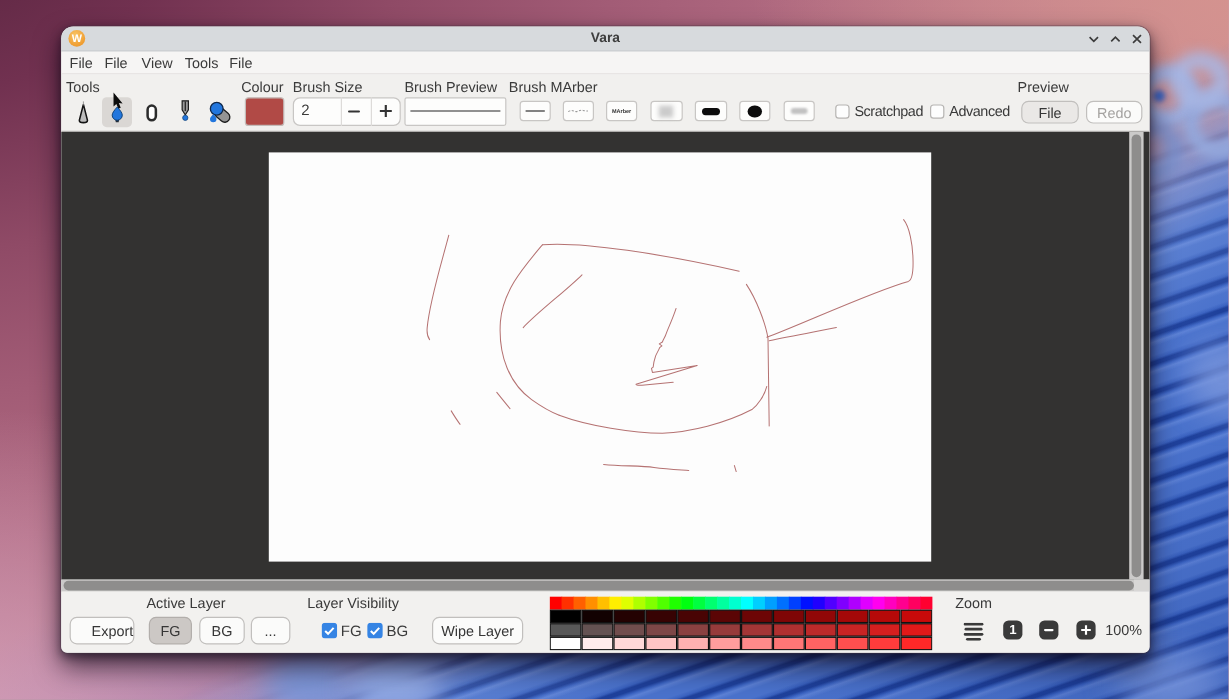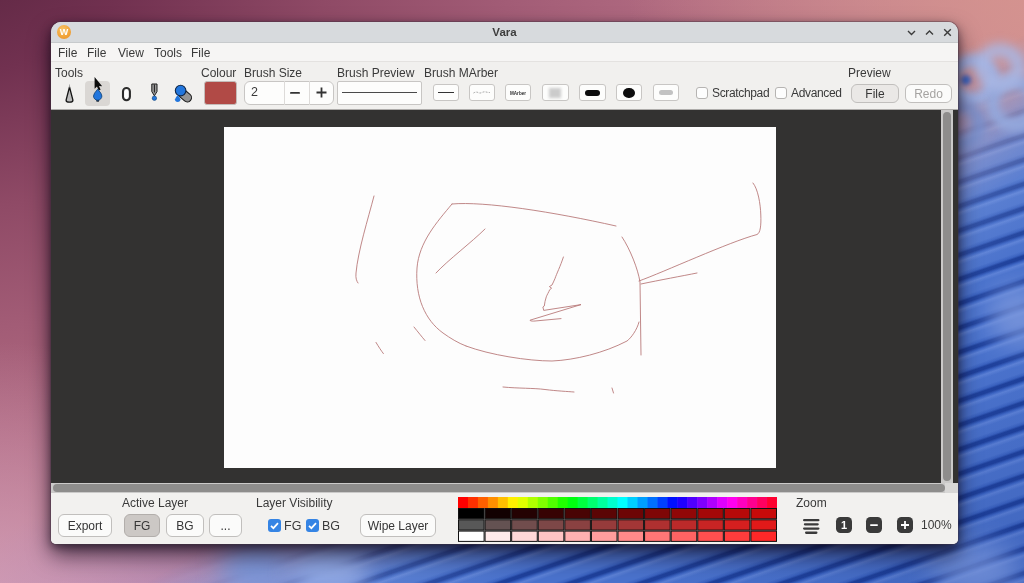--- a/index.html
+++ b/index.html
@@ -214,21 +214,21 @@
   </div>
 
   <div class="hscroll">
       <div class="hthumb"></div>
       <div class="hcorner"></div>
     </div>
 
   <div class="bottombar">
     <span class="blabel" style="left:71px">Active Layer</span>
     <span class="blabel" style="left:205px">Layer Visibility</span>
-    <div class="btn" style="left:7px; width:54px; line-height:22px;">Export</div>
+    <div class="btn" style="left:7px; width:54px; line-height:22px;text-align:right;">Export</div>
     <div class="btn active" style="left:73px; width:36px; line-height:22px;">FG</div>
     <div class="btn" style="left:115px; width:38px; line-height:22px;">BG</div>
     <div class="btn" style="left:158px; width:33px; line-height:22px;">...</div>
     <svg class="cb" style="left:217px;" viewBox="0 0 13 13">
         <rect width="13" height="13" rx="3" fill="#3584e4"></rect>
         <path d="M3,6.8 L5.4,9.2 L10,4.2" stroke="#fff" stroke-width="1.7" fill="none"></path>
       </svg>
     <span class="cblabel" style="left:233px">FG</span>
     <svg class="cb" style="left:255px;" viewBox="0 0 13 13">
         <rect width="13" height="13" rx="3" fill="#3584e4"></rect>

